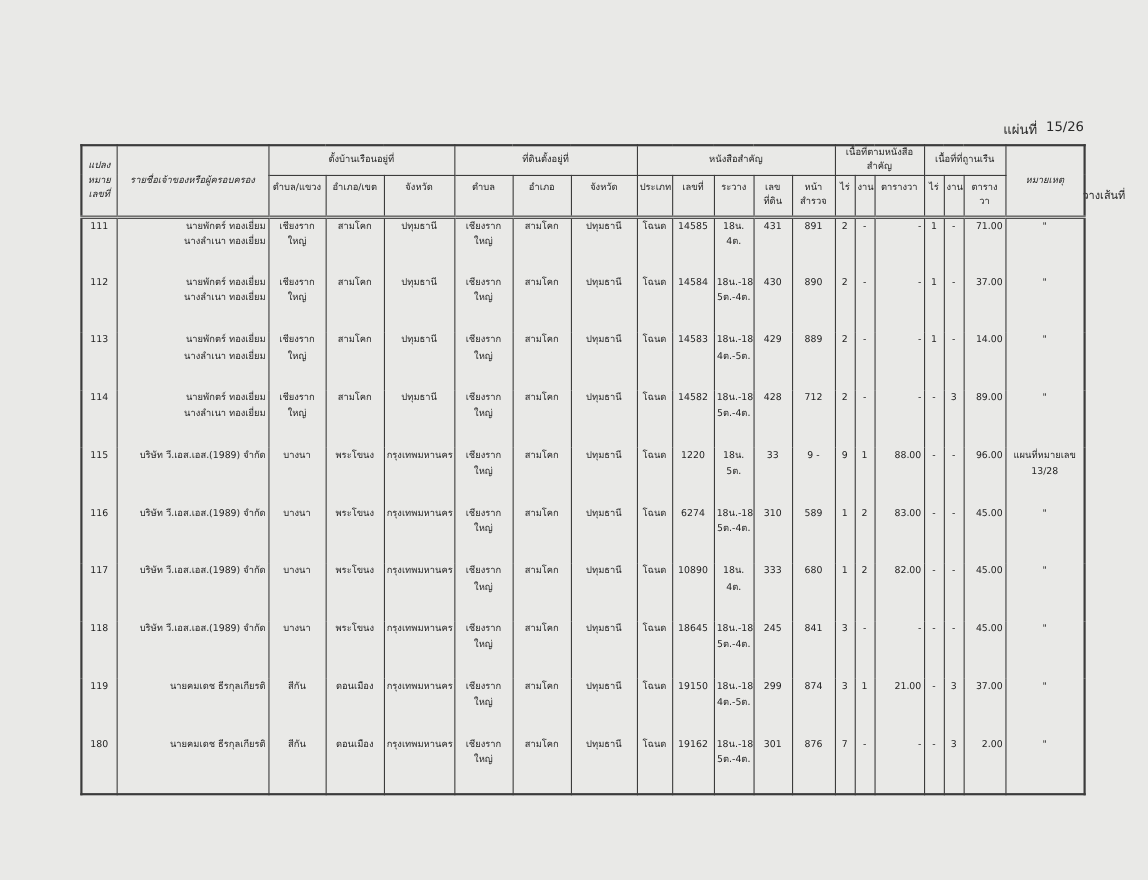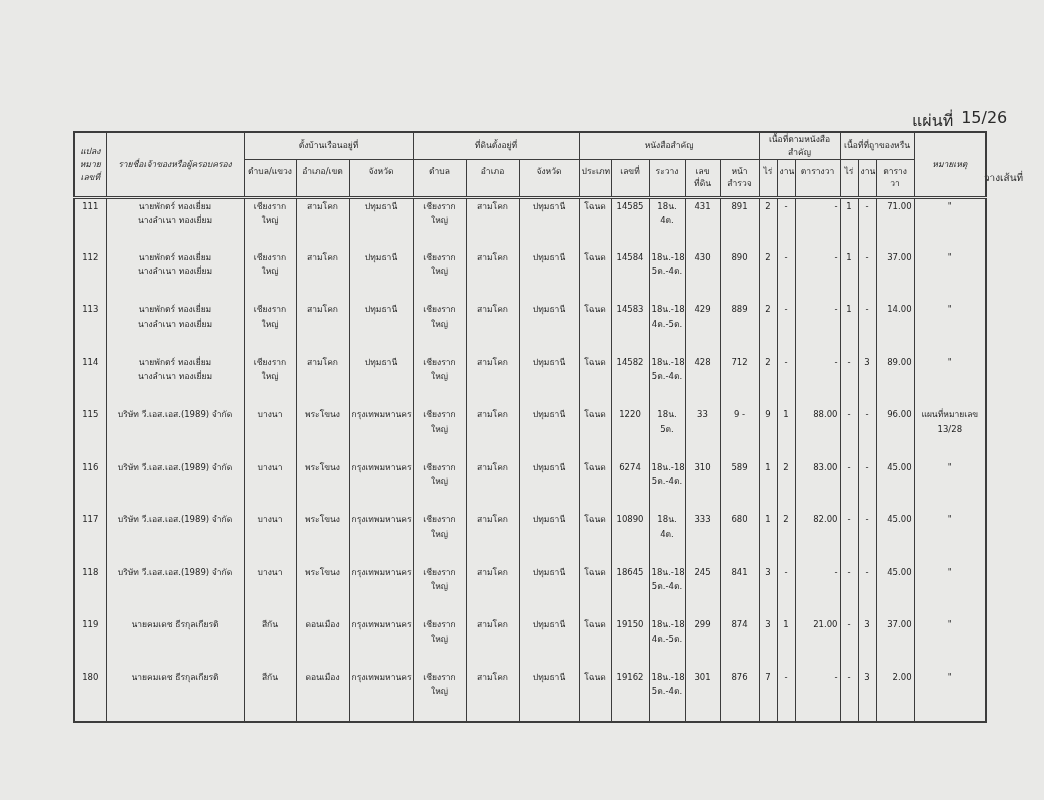--- a/index.html
+++ b/index.html
@@ -12,21 +12,21 @@
     width:1044px;height:800px;
     background:var(--paper);
     font-family:"DejaVu Sans", sans-serif;
     color:var(--ink);
     position:relative;
     overflow:hidden;
   }
   .sheet-number{
     position:absolute;
     top:108px;left:912px;
-    font-size:16px;
+    font-size:12px;
     display:flex;gap:8px;
     color:#2a2a2a;
   }
   .side-note{
     position:absolute;
     top:170px;left:984px;
     font-size:10px;
     color:#2a2a2a;
     white-space:nowrap;
   }
@@ -66,21 +66,21 @@
   thead tr.sub-row{height:38px;}
   tbody tr{height:52.5px;margin-left:44px;}
   tbody td{
     border-left:1px solid var(--line);
     vertical-align:top;
     padding-top:6px;
     line-height:1.75;
   }
   tbody td:first-child{border-left:none;}
   .td-center{text-align:center;}
-  .td-left{text-align:center;padding-left:4px;}
+  .td-left{text-align:right;padding-left:4px;}
   .td-right{text-align:right;padding-right:6px;}
 </style>
 </head>
 <body>
 
 <div class="sheet-number">
   <span>แผ่นที่</span>
   <span>15/26</span>
 </div>
 
@@ -112,21 +112,21 @@
   <thead>
     <tr class="group-row">
       <th rowspan="2" class="span-both">แปลง
 หมาย
 เลขที่</th>
       <th rowspan="2" class="span-both">รายชื่อเจ้าของหรือผู้ครอบครอง</th>
       <th colspan="3">ตั้งบ้านเรือนอยู่ที่</th>
       <th colspan="3">ที่ดินตั้งอยู่ที่</th>
       <th colspan="5">หนังสือสำคัญ</th>
       <th colspan="3">เนื้อที่ตามหนังสือสำคัญ</th>
-      <th colspan="3">เนื้อที่ที่ถูาของหรืน</th>
+      <th colspan="3">เนื้อที่ที่ถูานเรืน</th>
       <th rowspan="2" class="span-both">หมายเหตุ</th>
     </tr>
     <tr class="sub-row">
       <th>ตำบล/แขวง</th>
       <th>อำเภอ/เขต</th>
       <th>จังหวัด</th>
       <th>ตำบล</th>
       <th>อำเภอ</th>
       <th>จังหวัด</th>
       <th>ประเภท</th>

